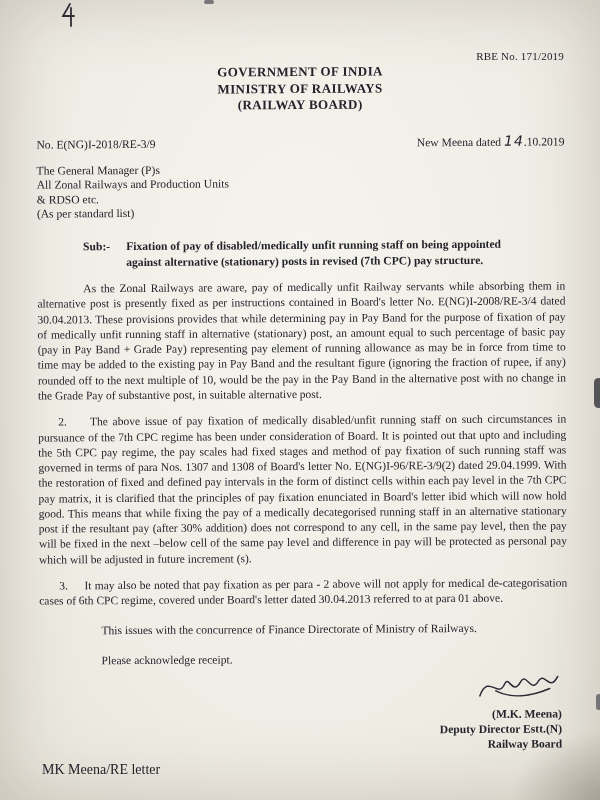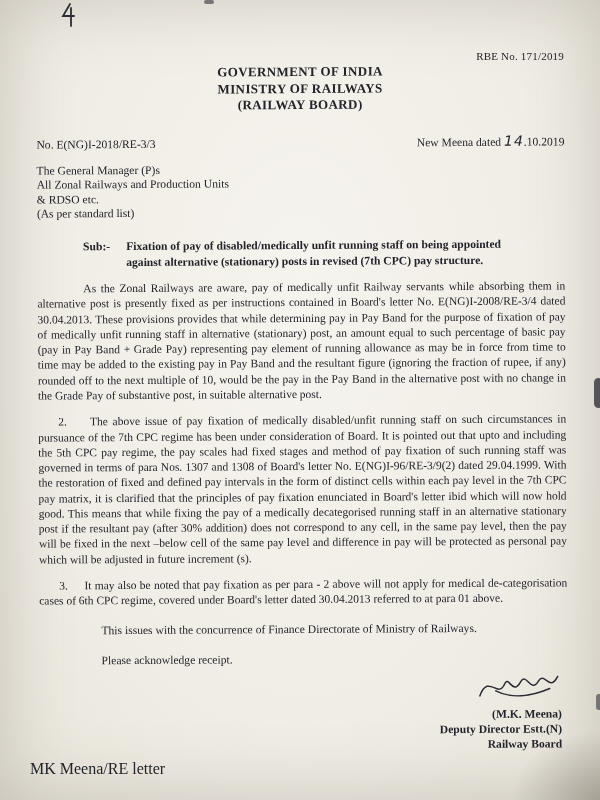--- a/index.html
+++ b/index.html
@@ -94,23 +94,23 @@
     margin-top: 4px;
     text-align: right;
     padding-right: 6px;
     font-weight: bold;
     font-size: 11.6px;
     line-height: 1.3;
   }
   .sigblock .scribble { display: inline-block; margin-bottom: -4px; }
   .footer-note {
     position: absolute;
-    left: 30px;
+    left: 42px;
     bottom: 22px;
-    font-size: 16px;
+    font-size: 14px;
   }
   
   .artifact { position: absolute; pointer-events: none; }
   .a-penmark { left: 58px; top: 2px; }
   .a-speck1 { left: 204px; top: 0; width: 10px; height: 4px; background: #4a4a50; border-radius: 2px; opacity: .7; }
   .a-edge1 { right: -3px; top: 378px; width: 9px; height: 30px; background: #3c3c44; border-radius: 5px; opacity: .85; }
   .a-edge2 { right: -2px; top: 694px; width: 6px; height: 16px; background: #4a4a52; border-radius: 4px; opacity: .7; }
   .a-corner {
     right: 0; bottom: 0; width: 90px; height: 70px;
     background: radial-gradient(ellipse at 100% 100%, rgba(90,82,70,0.35), rgba(90,82,70,0) 70%);
@@ -135,21 +135,21 @@
 
   <div class="tilt">
 
     <div class="letterhead">
       <div>GOVERNMENT OF INDIA</div>
       <div>MINISTRY OF RAILWAYS</div>
       <div>(RAILWAY BOARD)</div>
     </div>
 
     <div class="refrow">
-      <span>No. E(NG)I-2018/RE-3/3</span>
+      <span>No. E(NG)I-2018/RE-3/9</span>
       <span class="dateline"><span>New Meena dated </span><span class="hand">14</span><span>.10.2019</span></span>
     </div>
 
     <div class="addr">
       <div>The General Manager (P)s</div>
       <div>All Zonal Railways and Production Units</div>
       <div>&amp; RDSO etc.</div>
       <div>(As per standard list)</div>
     </div>
 

